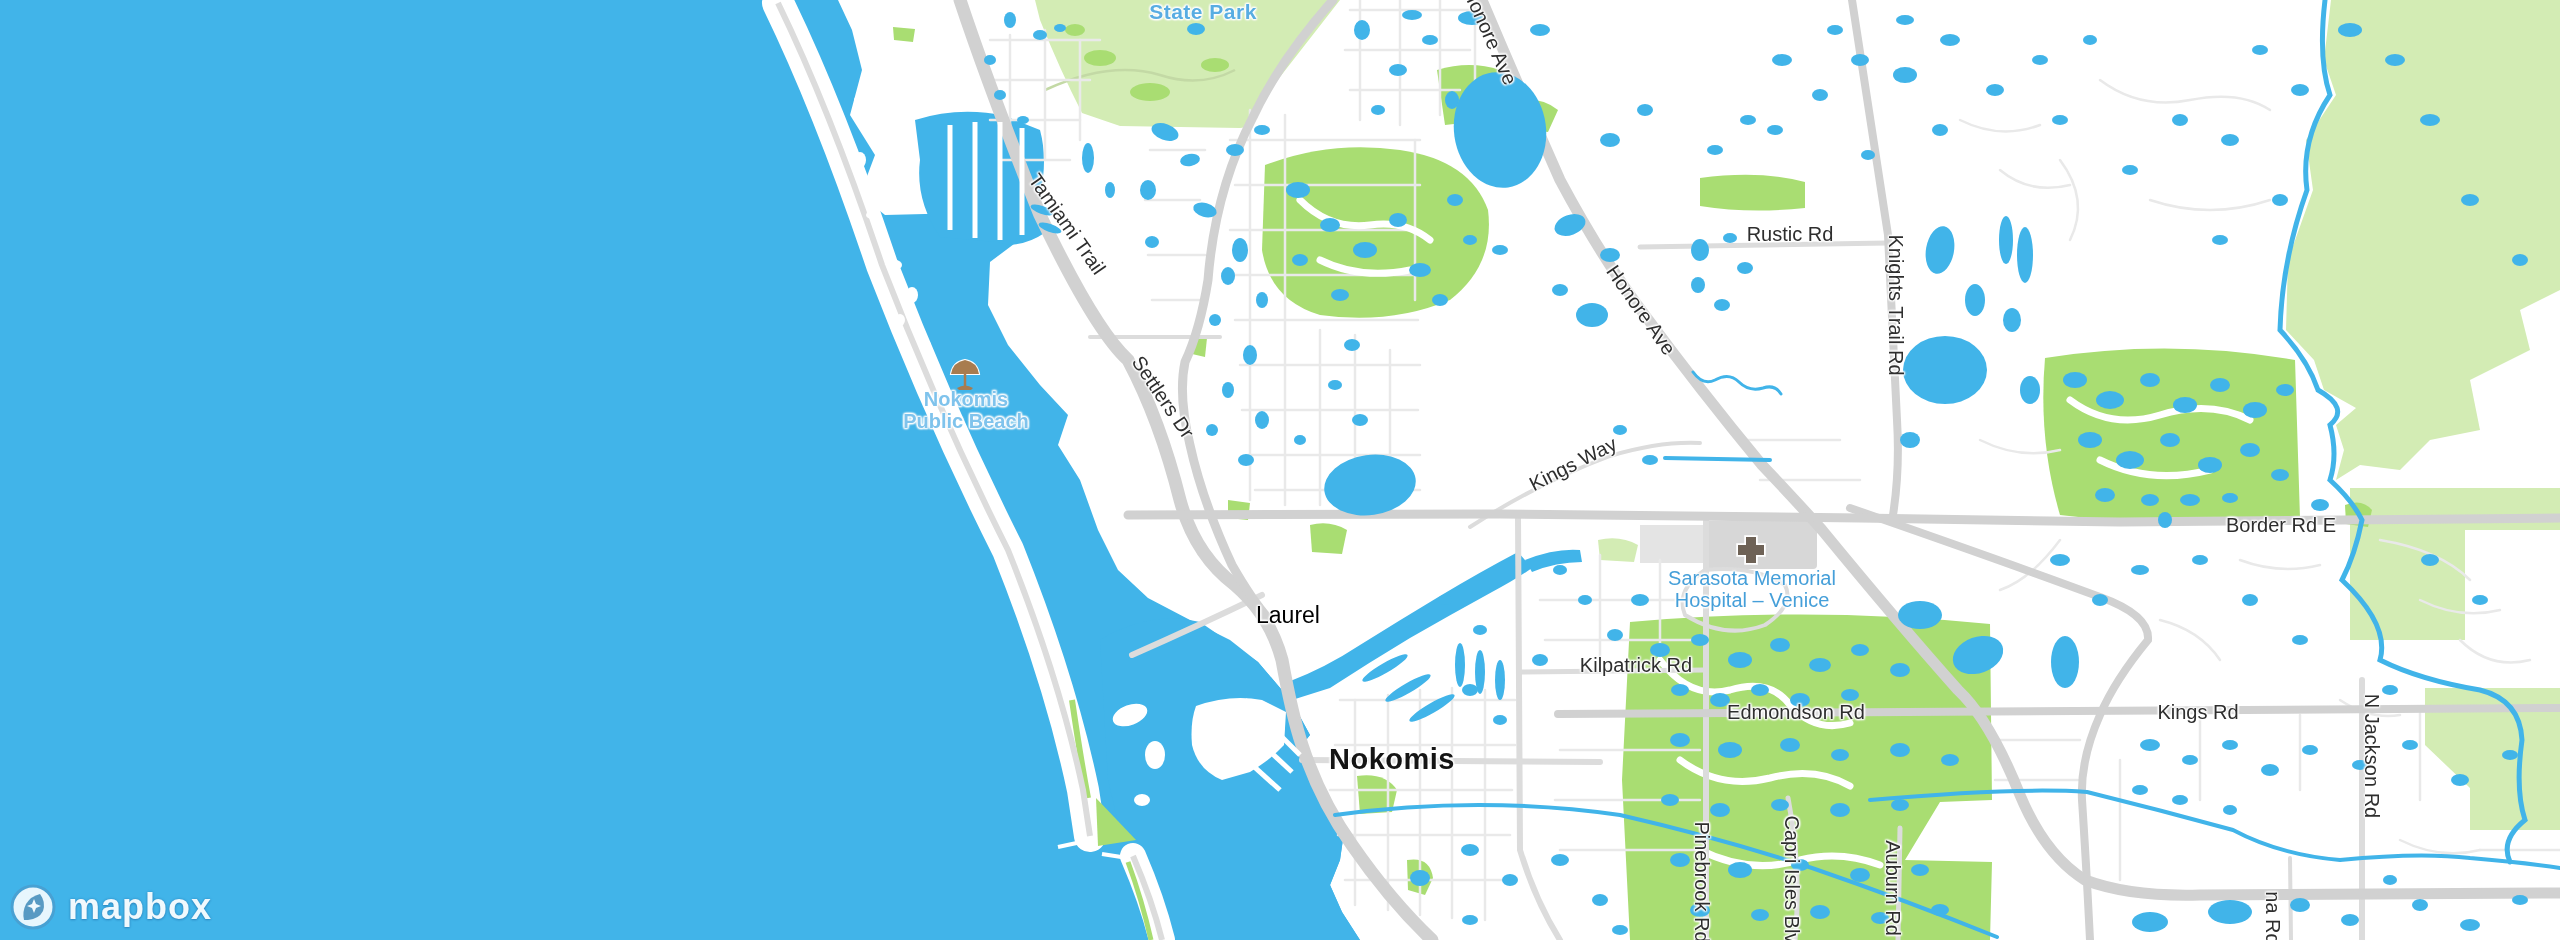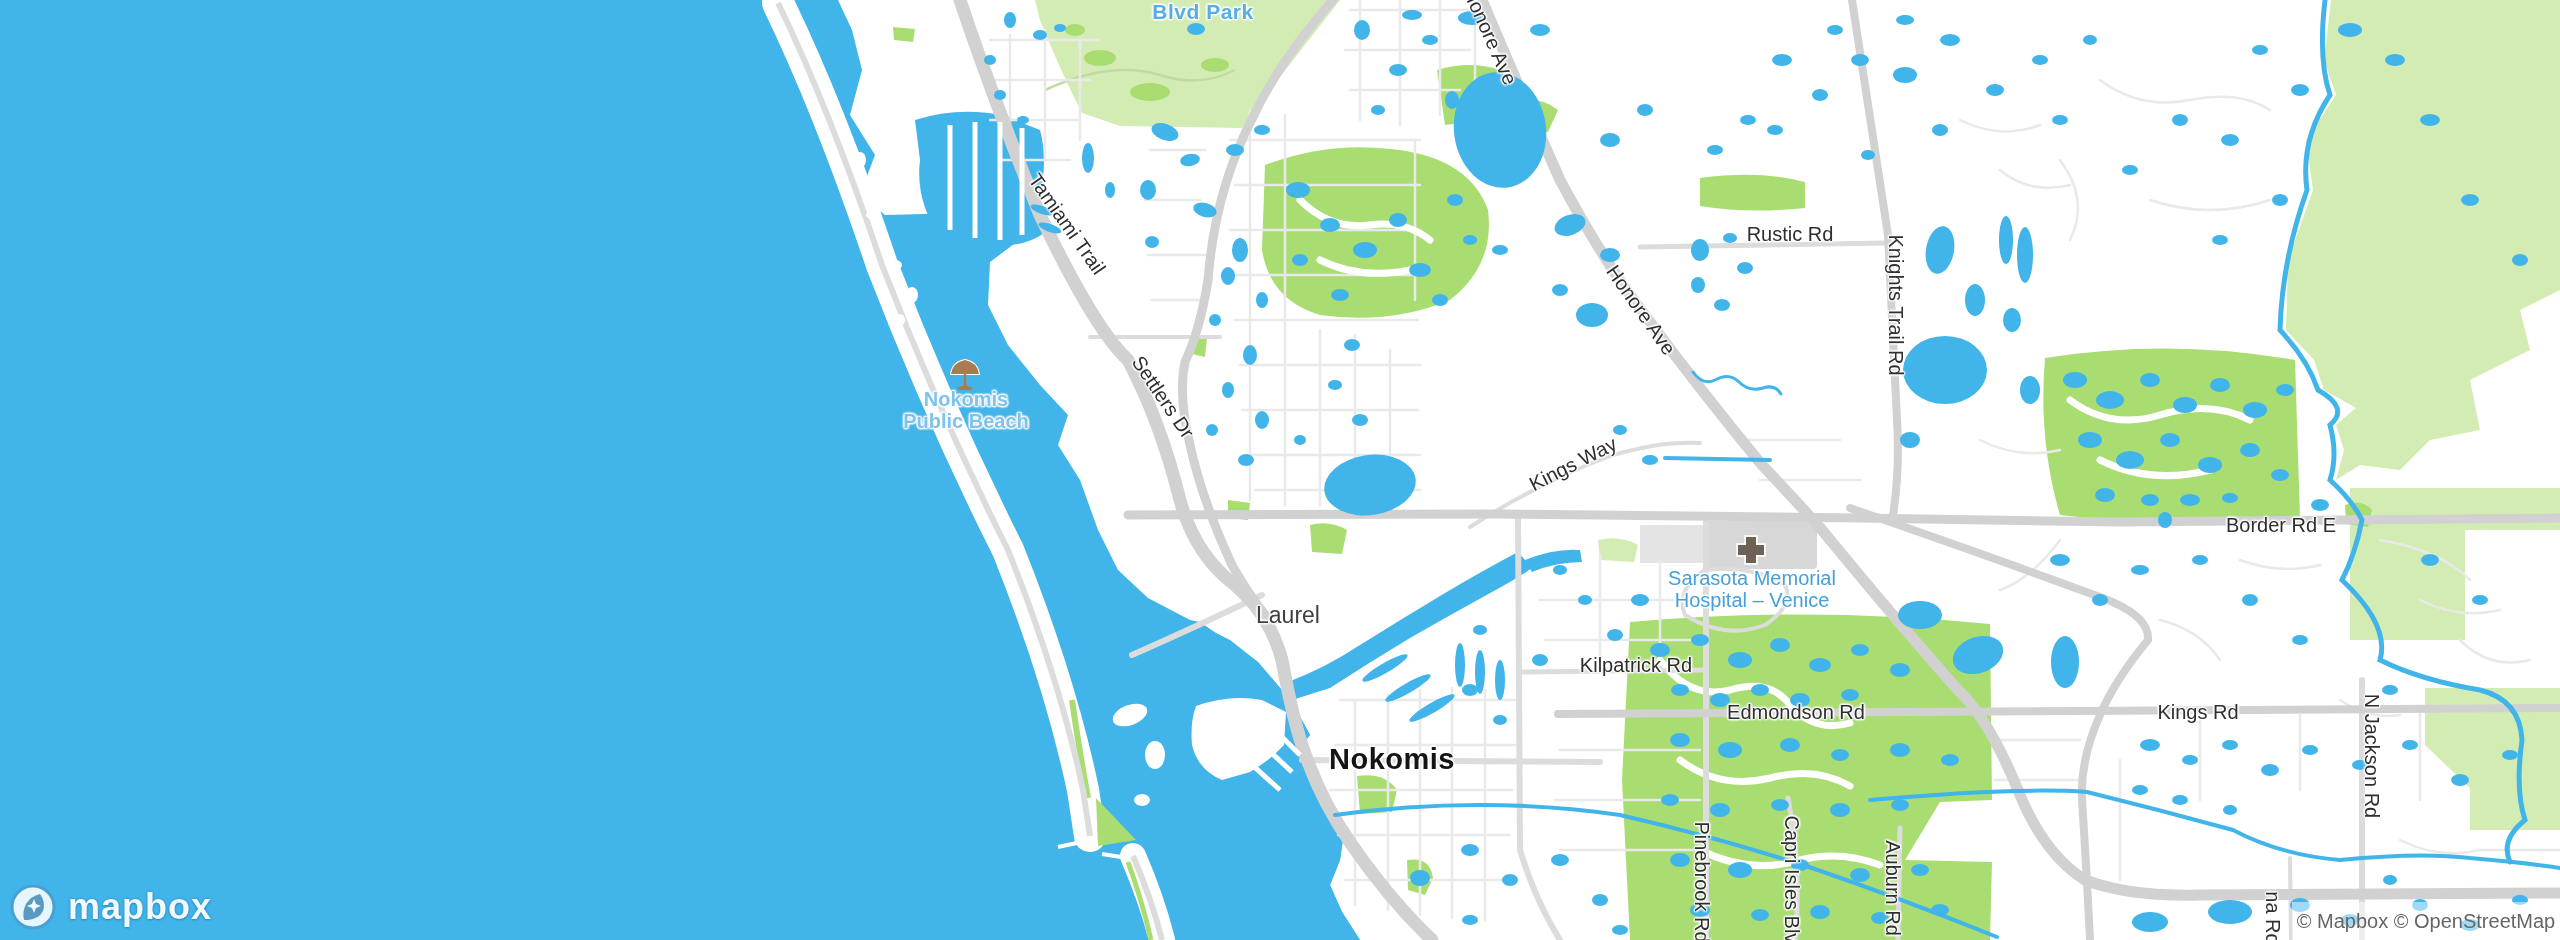--- a/index.html
+++ b/index.html
@@ -3,21 +3,21 @@
 <meta charset="utf-8">
 <style>
   html,body{margin:0;padding:0;background:#41b4e9;}
   #stage{position:relative;width:2560px;height:940px;overflow:hidden;
          font-family:"Liberation Sans","DejaVu Sans",sans-serif;}
   #mapsvg{position:absolute;left:0;top:0;}
   .lbl{position:absolute;white-space:nowrap;transform:translate(-50%,-50%);
        color:#2e2e2e;font-size:20px;text-align:center;line-height:1.12;
        text-shadow:0 0 2px #fff,0 0 2px #fff,0 0 3px #fff,1px 1px 2px #fff,-1px -1px 2px #fff,1px -1px 2px #fff,-1px 1px 2px #fff;}
   .city{font-size:29px;font-weight:bold;color:#141414;letter-spacing:.5px;}
-  .town{font-size:23px;color:#404040;}
+  .town{font-size:23px;color:#000000;}
   .poi{font-weight:normal;color:#459fd9;}
   .poi-light{font-weight:bold;color:#7fc3ec;}
   .poi-park{font-weight:bold;color:#58ade2;font-size:21px;letter-spacing:.5px;}
   .r90{transform:translate(-50%,-50%) rotate(90deg);}
   .logo{position:absolute;left:10px;top:884px;display:flex;align-items:center;gap:12px;
         opacity:.92;}
   .logo .word{color:#fff;font-weight:bold;font-size:36px;letter-spacing:1px;
         text-shadow:0 0 3px rgba(32,103,163,.55),0 1px 2px rgba(32,103,163,.5);}
   .attrib{position:absolute;right:0;top:902px;width:268px;height:38px;
         background:rgba(255,255,255,.5);color:#666;font-size:20px;
@@ -442,21 +442,21 @@
     <path d="M-13,-5 L-5,-5 -5,-13 5,-13 5,-5 13,-5 13,5 5,5 5,13 -5,13 -5,5 -13,5 Z" fill="#6e6256" stroke="#ffffff" stroke-width="3.5" paint-order="stroke"></path>
   </g>
 
   <g transform="translate(965,372)">
     <path d="M0,-12 Q12,-10 14,2 L-14,2 Q-12,-10 0,-12 Z" fill="#a87c4f" stroke="#fff" stroke-width="2" paint-order="stroke"></path>
     <path d="M0,2 L0,14" stroke="#a87c4f" stroke-width="2.5"></path>
     <path d="M-8,16 Q0,11 8,16 L6,18 -6,18 Z" fill="#a87c4f"></path>
   </g>
 </svg>
 
-  <div class="lbl poi-park" style="left:1203px;top:12px">Blvd Park</div>
+  <div class="lbl poi-park" style="left:1203px;top:12px">State Park</div>
   <div class="lbl" style="left:1490px;top:36px;transform:translate(-50%,-50%) rotate(66deg)">Honore Ave</div>
   <div class="lbl" style="left:1067px;top:224px;transform:translate(-50%,-50%) rotate(55deg)">Tamiami Trail</div>
   <div class="lbl" style="left:1163px;top:397px;transform:translate(-50%,-50%) rotate(56deg)">Settlers Dr</div>
   <div class="lbl" style="left:1790px;top:234px">Rustic Rd</div>
   <div class="lbl r90" style="left:1896px;top:305px">Knights Trail Rd</div>
   <div class="lbl poi-light" style="left:966px;top:410px">
     <span>Nokomis</span><br>
     <span>Public Beach</span>
   </div>
   <div class="lbl" style="left:1641px;top:310px;transform:translate(-50%,-50%) rotate(55deg)">Honore Ave</div>
@@ -479,14 +479,13 @@
 
   <div class="logo">
     <svg width="46" height="46" viewBox="0 0 46 46">
       <circle cx="23" cy="23" r="21" fill="#ffffff" stroke="#4a9fd0" stroke-width="3" opacity=".95"></circle>
       <path d="M30,10 Q36,18 33,27 Q29,35 18,36 L14,36 Q12,28 16,20 Q21,12 30,10 Z" fill="#3f87b5" opacity=".85"></path>
       <path d="M24,15 l2,5 5,2 -5,2 -2,5 -2,-5 -5,-2 5,-2 Z" fill="#ffffff"></path>
     </svg>
     <span class="word">mapbox</span>
   </div>
 
-  <div class="attrib">© Mapbox © OpenStreetMap</div>
 </div>
 
 </body></html>

